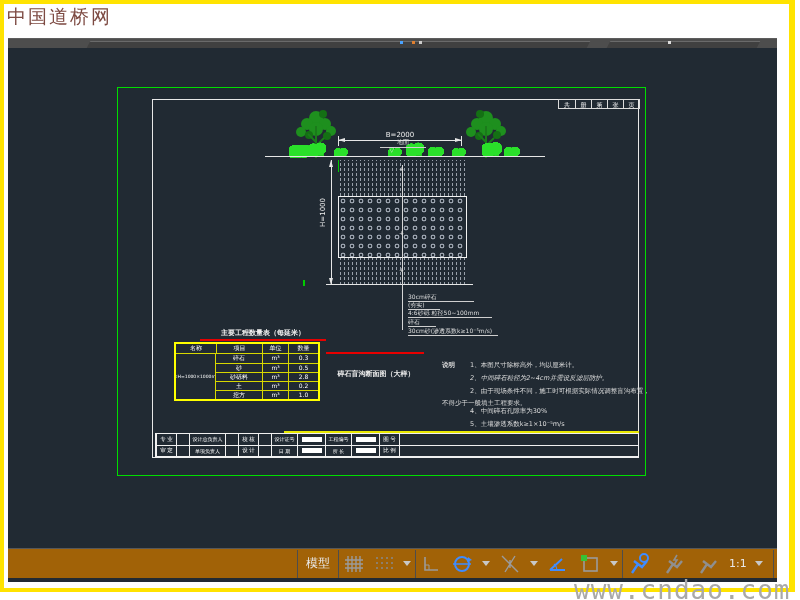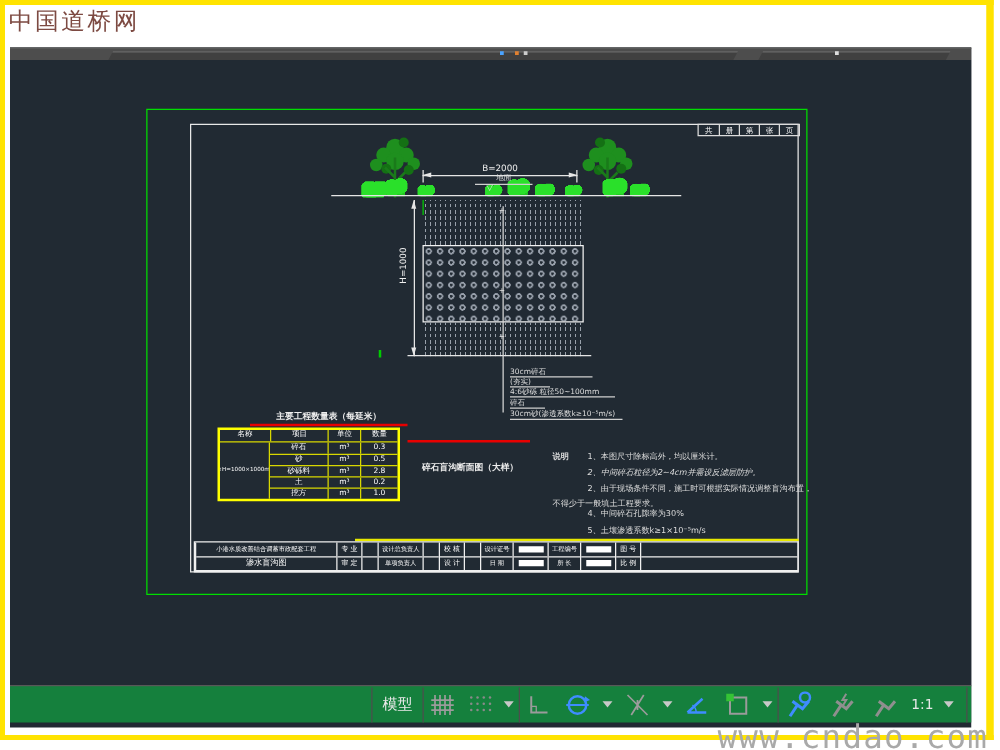--- a/index.html
+++ b/index.html
@@ -73,21 +73,21 @@
   .tb-inst { width:129px; display:flex; align-items:center; justify-content:center; font-size:10px; font-weight:bold; white-space:nowrap; overflow:hidden; }
   .tb-col { display:flex; flex-direction:column; border-left:1px solid #f0f0f0; }
   .tb-cell { flex:1; display:flex; align-items:center; justify-content:center; font-size:5.5px; white-space:nowrap; overflow:hidden; }
   .tb-cell + .tb-cell { border-top:1px solid #f0f0f0; }
   .redact { width:20px; height:5px; background:#ffffff; }
   .tb-name-top { font-size:5px; }
   .tb-name-bot { font-size:6.5px; }
   .ybar { position:absolute; background:#e8e800; }
 
   
-  .statusbar { position:absolute; left:0; top:510px; width:769px; height:30px; background:#15803d; border-top:1px solid #585858; display:flex; align-items:center; }
+  .statusbar { position:absolute; left:0; top:510px; width:769px; height:30px; background:#a16207; border-top:1px solid #585858; display:flex; align-items:center; }
   .sb-sep { width:1px; height:28px; background:#4d4d4d; }
   .sb-btn { display:flex; align-items:center; justify-content:center; height:28px; padding:0 5px; }
   .model { color:#e8e8e8; font-size:12px; padding:0 8px; }
   .caret { width:0; height:0; border-left:4px solid transparent; border-right:4px solid transparent; border-top:5px solid #c8c8c8; margin:0 4px; }
   .scale { color:#e8e8e8; font-size:11px; padding:0 4px; }
 </style>
 </head>
 <body>
 
 <div class="fr" id="fr-top"></div>
@@ -246,24 +246,20 @@
     <div class="note" style="left:434px; top:313px; font-weight:bold;">说明</div>
     <div class="note" style="left:462px; top:313px;">1、本图尺寸除标高外，均以厘米计。</div>
     <div class="note" style="left:462px; top:326px;font-style:italic;">2、中间碎石粒径为2~4cm并需设反滤层防护。</div>
     <div class="note" style="left:462px; top:339px;">2、由于现场条件不同，施工时可根据实际情况调整盲沟布置，</div>
     <div class="note" style="left:434px; top:351px;">不得少于一般填土工程要求。</div>
     <div class="note" style="left:462px; top:359px;">4、中间碎石孔隙率为30%</div>
     <div class="note" style="left:462px; top:372px;">5、土壤渗透系数k≥1×10⁻⁵m/s</div>
 
     <div class="ybar" style="left:276px; top:383px; width:355px; height:2px;"></div>
     <div class="tb">
-      <div class="tb-col" style="width:113px;">
-        <div class="tb-cell tb-name-top">小港水质改善结合调蓄市政配套工程</div>
-        <div class="tb-cell tb-name-bot">渗水盲沟图</div>
-      </div>
       <div class="tb-col" style="width:20px;">
         <div class="tb-cell">专 业</div>
         <div class="tb-cell">审 定</div>
       </div>
       <div class="tb-col" style="width:13px;">
           <div class="tb-cell"></div>
           <div class="tb-cell"></div>
         </div>
       <div class="tb-col" style="width:36px;">
         <div class="tb-cell" style="font-size:5px;">设计总负责人</div>

